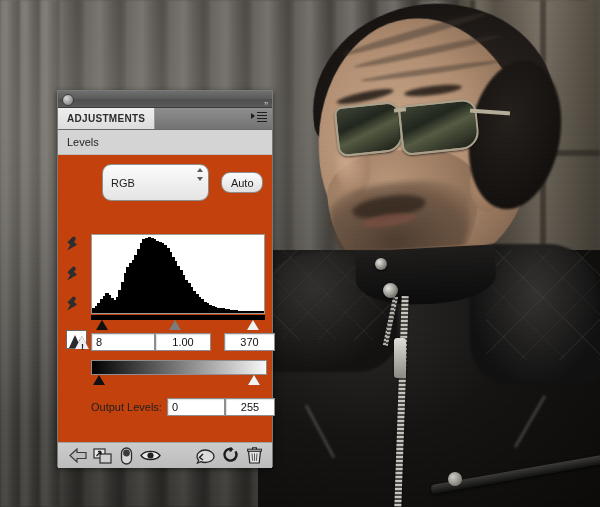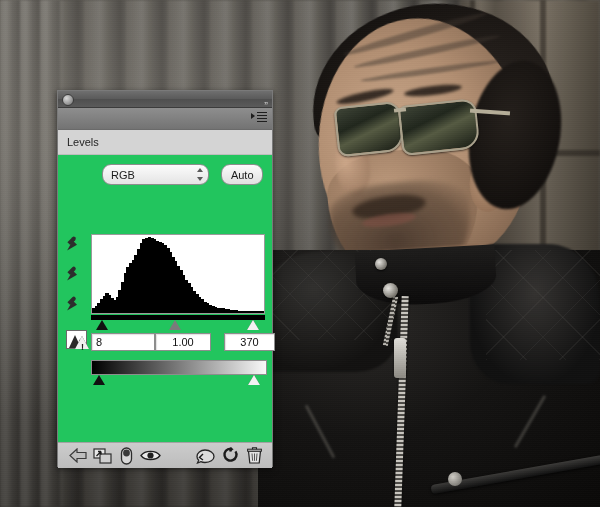--- a/index.html
+++ b/index.html
@@ -251,21 +251,21 @@
   }
   .panel-menu-icon{
     position:absolute;right:5px;top:4px;width:16px;height:12px;cursor:pointer;
   }
   .pm-line{position:absolute;right:0;height:1px;background:#1e1e1e;}
   .pm-tri{
     position:absolute;left:0;top:1px;width:0;height:0;
     border-left:4px solid #1e1e1e;border-top:3px solid transparent;border-bottom:3px solid transparent;
   }
 
-  .panel-body{background:#22c55e;height:calc(100% - 16px - 21px - 0px);position:relative;}
+  .panel-body{background:#c2410c;height:calc(100% - 16px - 21px - 0px);position:relative;}
 
   .levels-row{
     display:flex;align-items:center;gap:8px;
     padding:6px 9px 6px 9px;border-bottom:1px solid #bdbdbd;
     background:#d4d4d4;
   }
   .levels-label{font-size:11px;color:#1f1f1f;}
   .ps-select{
     flex:1;height:19px;background:linear-gradient(180deg,#ffffff,#ededed);
     border:1px solid #8d8d8d;border-radius:2px;display:flex;align-items:center;
@@ -278,21 +278,21 @@
   }
   .sp-up{width:0;height:0;border-left:3.5px solid transparent;border-right:3.5px solid transparent;border-bottom:4px solid #5a5a5a;}
   .sp-dn{width:0;height:0;border-left:3.5px solid transparent;border-right:3.5px solid transparent;border-top:4px solid #5a5a5a;}
 
   .channel-row{
     display:flex;align-items:center;gap:12px;padding:9px 9px 8px 44px;
   }
   .channel-select{
     width:104px;height:19px;background:linear-gradient(180deg,#fcfcfc,#e4e4e4);
     border:1px solid #8d8d8d;border-radius:9px;display:flex;align-items:center;
-    padding:0 8px;font-size:11px;color:#1b1b1b;position:relative;cursor:pointer;
+    padding:8px 8px;font-size:11px;color:#1b1b1b;position:relative;cursor:pointer;
   }
   .auto-btn{
     width:46px;height:19px;border-radius:9px;
     background:linear-gradient(180deg,#fcfcfc,#e0e0e0);
     border:1px solid #8d8d8d;font-size:11px;color:#1b1b1b;
     display:flex;align-items:center;justify-content:center;cursor:pointer;
   }
 
   
   .droppers{position:absolute;left:8px;top:104px;width:26px;}
@@ -444,20 +444,23 @@
 </div>
 
 <div id="panel">
 
   <div class="panel-titlebar">
     <div class="tb-dot"></div>
     <div class="tb-collapse">„</div>
   </div>
 
   <div class="tab-row">
+    <div class="tab">
+      <span>ADJUSTMENTS</span>
+    </div>
     <div class="panel-menu-icon">
       <div class="pm-tri"></div>
       <div class="pm-line" style="top:0;width:10px;"></div>
       <div class="pm-line" style="top:3px;width:10px;"></div>
       <div class="pm-line" style="top:6px;width:10px;"></div>
       <div class="pm-line" style="top:9px;width:10px;"></div>
     </div>
   </div>
 
   <div class="panel-body">
@@ -592,20 +595,29 @@
     </div>
 
     <div class="grad-wrap">
       <div class="grad-bar"></div>
       <div class="slider-row" id="output-sliders">
         <div class="tri tri-black" id="out-black" style="left: 2px;"></div>
         <div class="tri tri-white" id="out-white" style="left: 157px;"></div>
       </div>
     </div>
 
+    <div class="out-row">
+      <span class="out-label">Output Levels:</span>
+      <div class="ps-input" style="position:relative;left:0;width:48px;">
+        <span>0</span>
+      </div>
+      <div class="ps-input" style="position:absolute;left:134px;width:40px;justify-content:center;">
+        <span>255</span>
+      </div>
+    </div>
 
     <div class="footer">
 
       <div class="fbtn">
         <svg width="19" height="15" viewBox="0 0 19 15">
           <path d="M8,1 L1,7.5 L8,14 L8,10.5 L17,10.5 L17,4.5 L8,4.5 Z" fill="#bdbdbd" stroke="#3a3a3a" stroke-width="1.2"></path>
         </svg>
       </div>
 
       <div class="fbtn">

